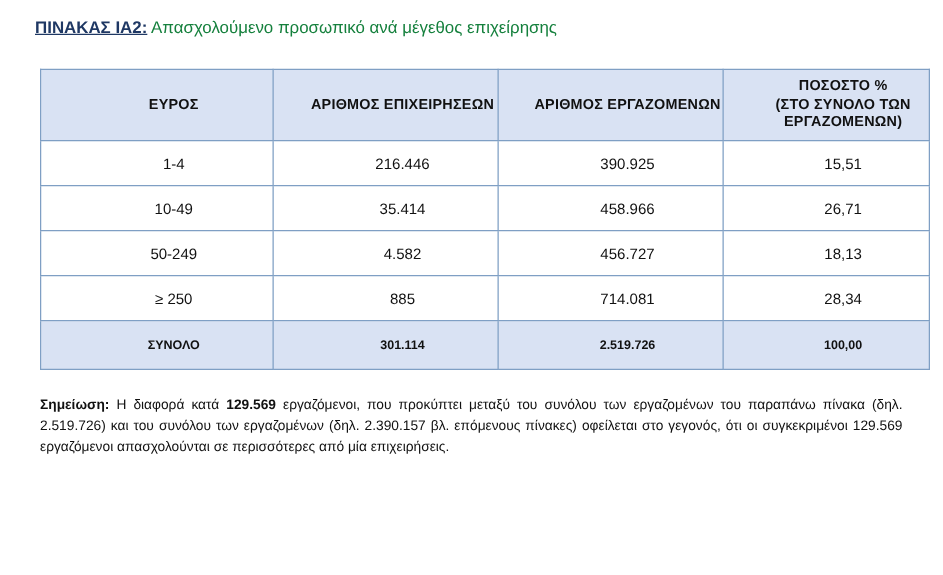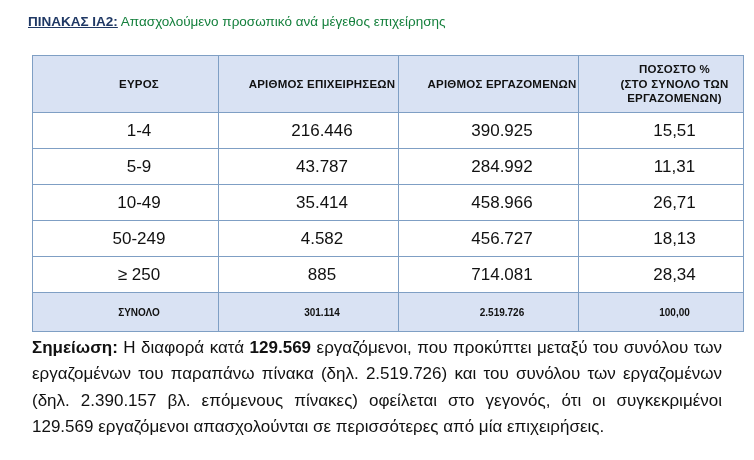--- a/index.html
+++ b/index.html
@@ -53,35 +53,35 @@
     background: #d9e2f3;
     font-weight: bold;
     font-size: 11.5px;
     height: 54px;
     line-height: 1.25;
     letter-spacing: 0.2px;
   }
   table.data tbody td {
     height: 33px;
     background: #ffffff;
-    font-size: 17px;
+    font-size: 12px;
   }
   table.data tbody tr.total td {
     background: #d9e2f3;
     font-weight: bold;
     height: 36px;
     font-size: 10px;
   }
   .col-1 { width: 186px; }
   .col-2 { width: 180px; }
   .col-3 { width: 180px; }
   .col-4 { width: 165px; }
   .note {
-    margin: 3px 10px 0 10px;
-    font-size: 17px;
+    margin: 20px 10px 0 10px;
+    font-size: 11px;
     line-height: 1.55;
     text-align: justify;
     color: #111111;
   }
   .note b { font-weight: bold; }
   .hdr-l1 { display: block; }
   .hdr-l2 { display: block; }
   .hdr-l3 { display: block; }
 </style>
 </head>
@@ -119,26 +119,20 @@
       </tr>
     </thead>
     <tbody>
       <tr>
         <td>1-4</td>
         <td>216.446</td>
         <td>390.925</td>
         <td>15,51</td>
       </tr>
       <tr>
-        <td>5-9</td>
-        <td>43.787</td>
-        <td>284.992</td>
-        <td>11,31</td>
-      </tr>
-      <tr>
         <td>10-49</td>
         <td>35.414</td>
         <td>458.966</td>
         <td>26,71</td>
       </tr>
       <tr>
         <td>50-249</td>
         <td>4.582</td>
         <td>456.727</td>
         <td>18,13</td>

